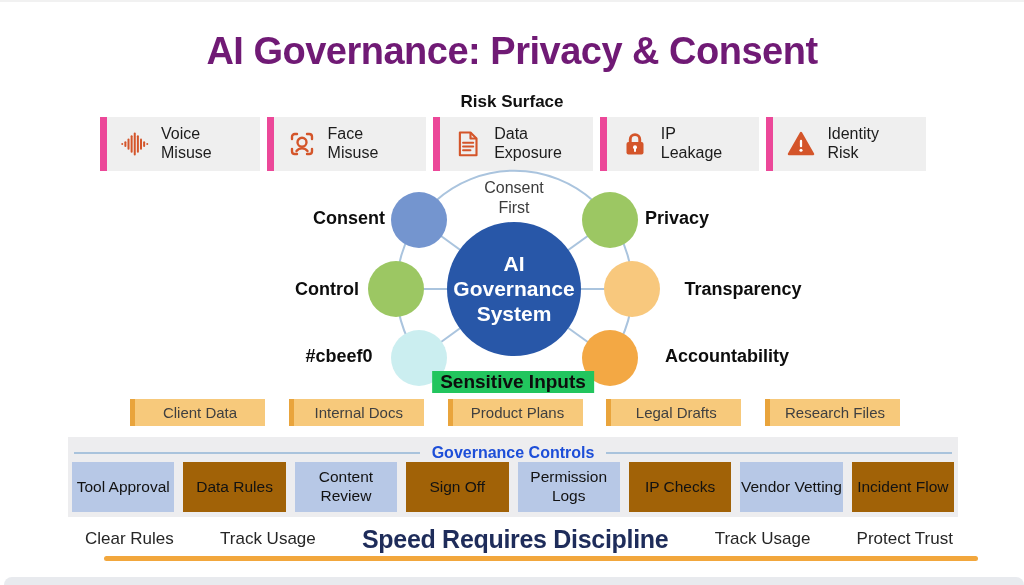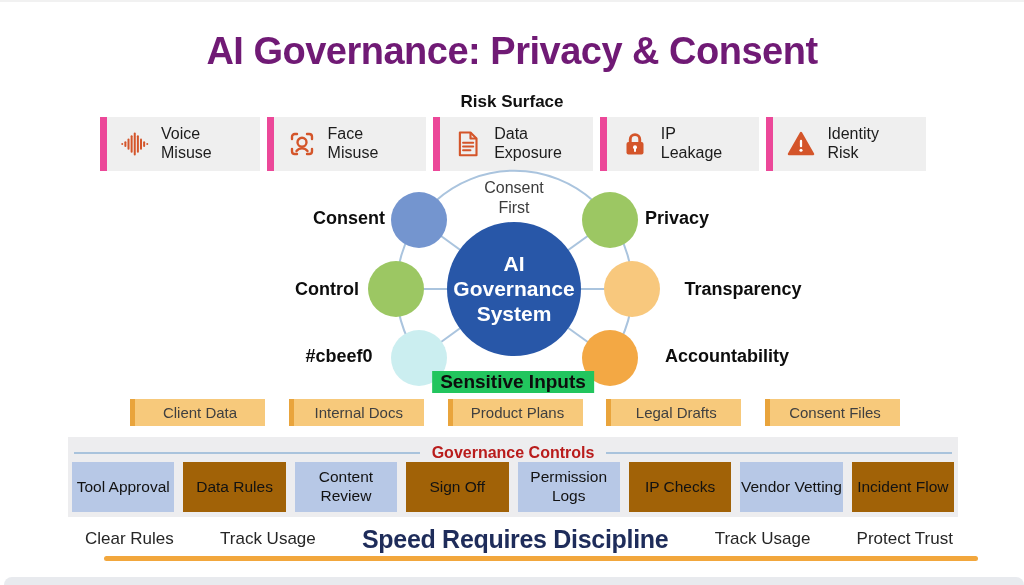--- a/index.html
+++ b/index.html
@@ -32,21 +32,21 @@
              font-size:19px;font-weight:bold;color:#0d0d0d;white-space:nowrap;background:#22c55e;
              padding:0 8px;}
 
   .data-row{position:absolute;top:399px;left:130px;width:770px;display:flex;justify-content:space-between;}
   .data-box{width:130px;height:27px;background:#f7c97b;border-left:5px solid #e9a43c;
             display:flex;align-items:center;justify-content:center;font-size:15px;color:#404040;}
 
   .gov-band{position:absolute;top:437px;left:68px;width:890px;height:80px;background:#ededef;}
   .gov-header{display:flex;align-items:center;margin:7px 6px 0 6px;}
   .gov-line{flex:1;height:2px;background:#a9c3dc;}
-  .gov-title{margin:0 12px;font-size:16px;font-weight:bold;color:#b91c1c;white-space:nowrap;}
+  .gov-title{margin:0 12px;font-size:16px;font-weight:bold;color:#1d4ed8;white-space:nowrap;}
   .controls-row{position:absolute;top:25px;left:4px;right:4px;display:flex;gap:9px;}
   .control-box{flex:1;height:50px;display:flex;align-items:center;justify-content:center;
                text-align:center;font-size:15.5px;color:#121212;line-height:1.2;}
   .control-box.light{background:#b7c8e6;}
   .control-box.medium{background:#a16207;}
 
   .footer-row{position:absolute;top:521px;left:85px;width:868px;height:36px;display:flex;
               align-items:center;justify-content:space-between;}
   .footer-item{font-size:17px;color:#262626;white-space:nowrap;}
   .footer-item.big{font-size:25px;font-weight:bold;color:#1e2c5a;letter-spacing:-0.3px;}
@@ -161,21 +161,21 @@
     <div class="node-label" style="left:743px;top:129px;">Transparency</div>
     <div class="node-label" style="left:339px;top:196px;">#cbeef0</div>
     <div class="node-label" style="left:727px;top:196px;">Accountability</div>
   </div>
 
   <div class="data-row">
     <div class="data-box">Client Data</div>
     <div class="data-box">Internal Docs</div>
     <div class="data-box">Product Plans</div>
     <div class="data-box">Legal Drafts</div>
-    <div class="data-box">Consent Files</div>
+    <div class="data-box">Research Files</div>
   </div>
 
   <div class="gov-band">
     <div class="gov-header">
       <div class="gov-line"></div>
       <div class="gov-title">Governance Controls</div>
       <div class="gov-line"></div>
     </div>
     <div class="controls-row">
       <div class="control-box light">Tool Approval</div>

